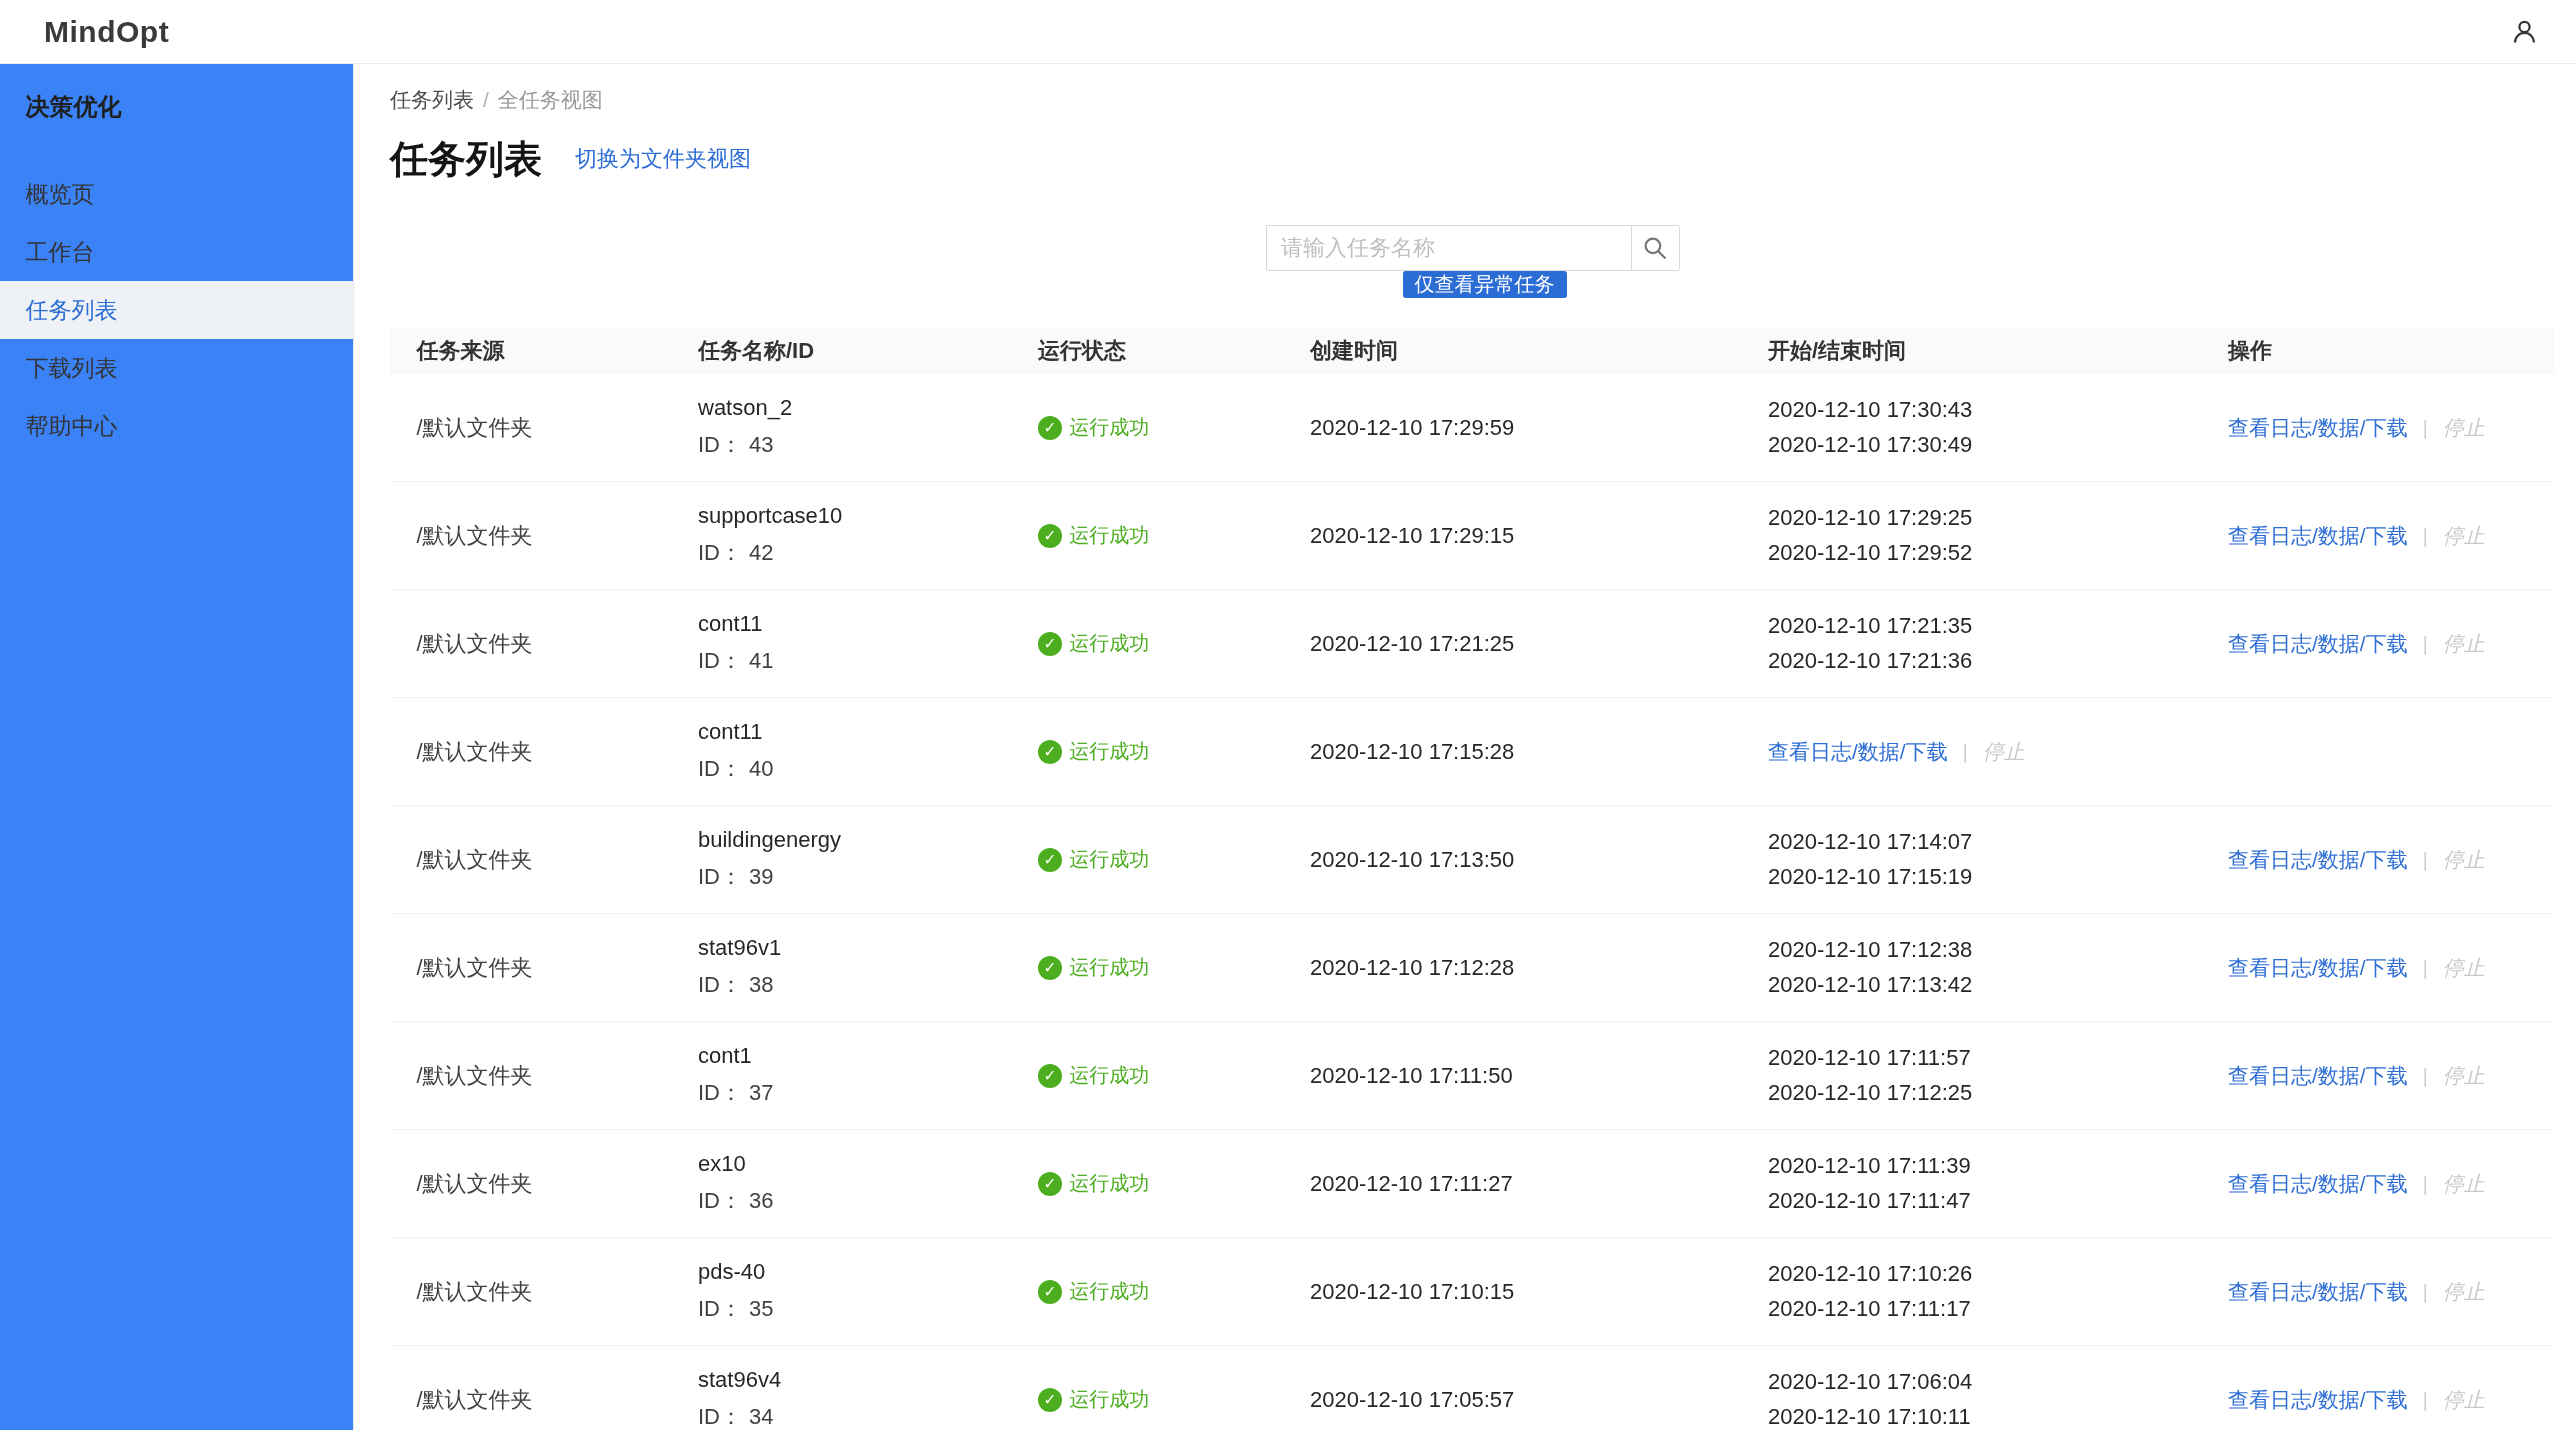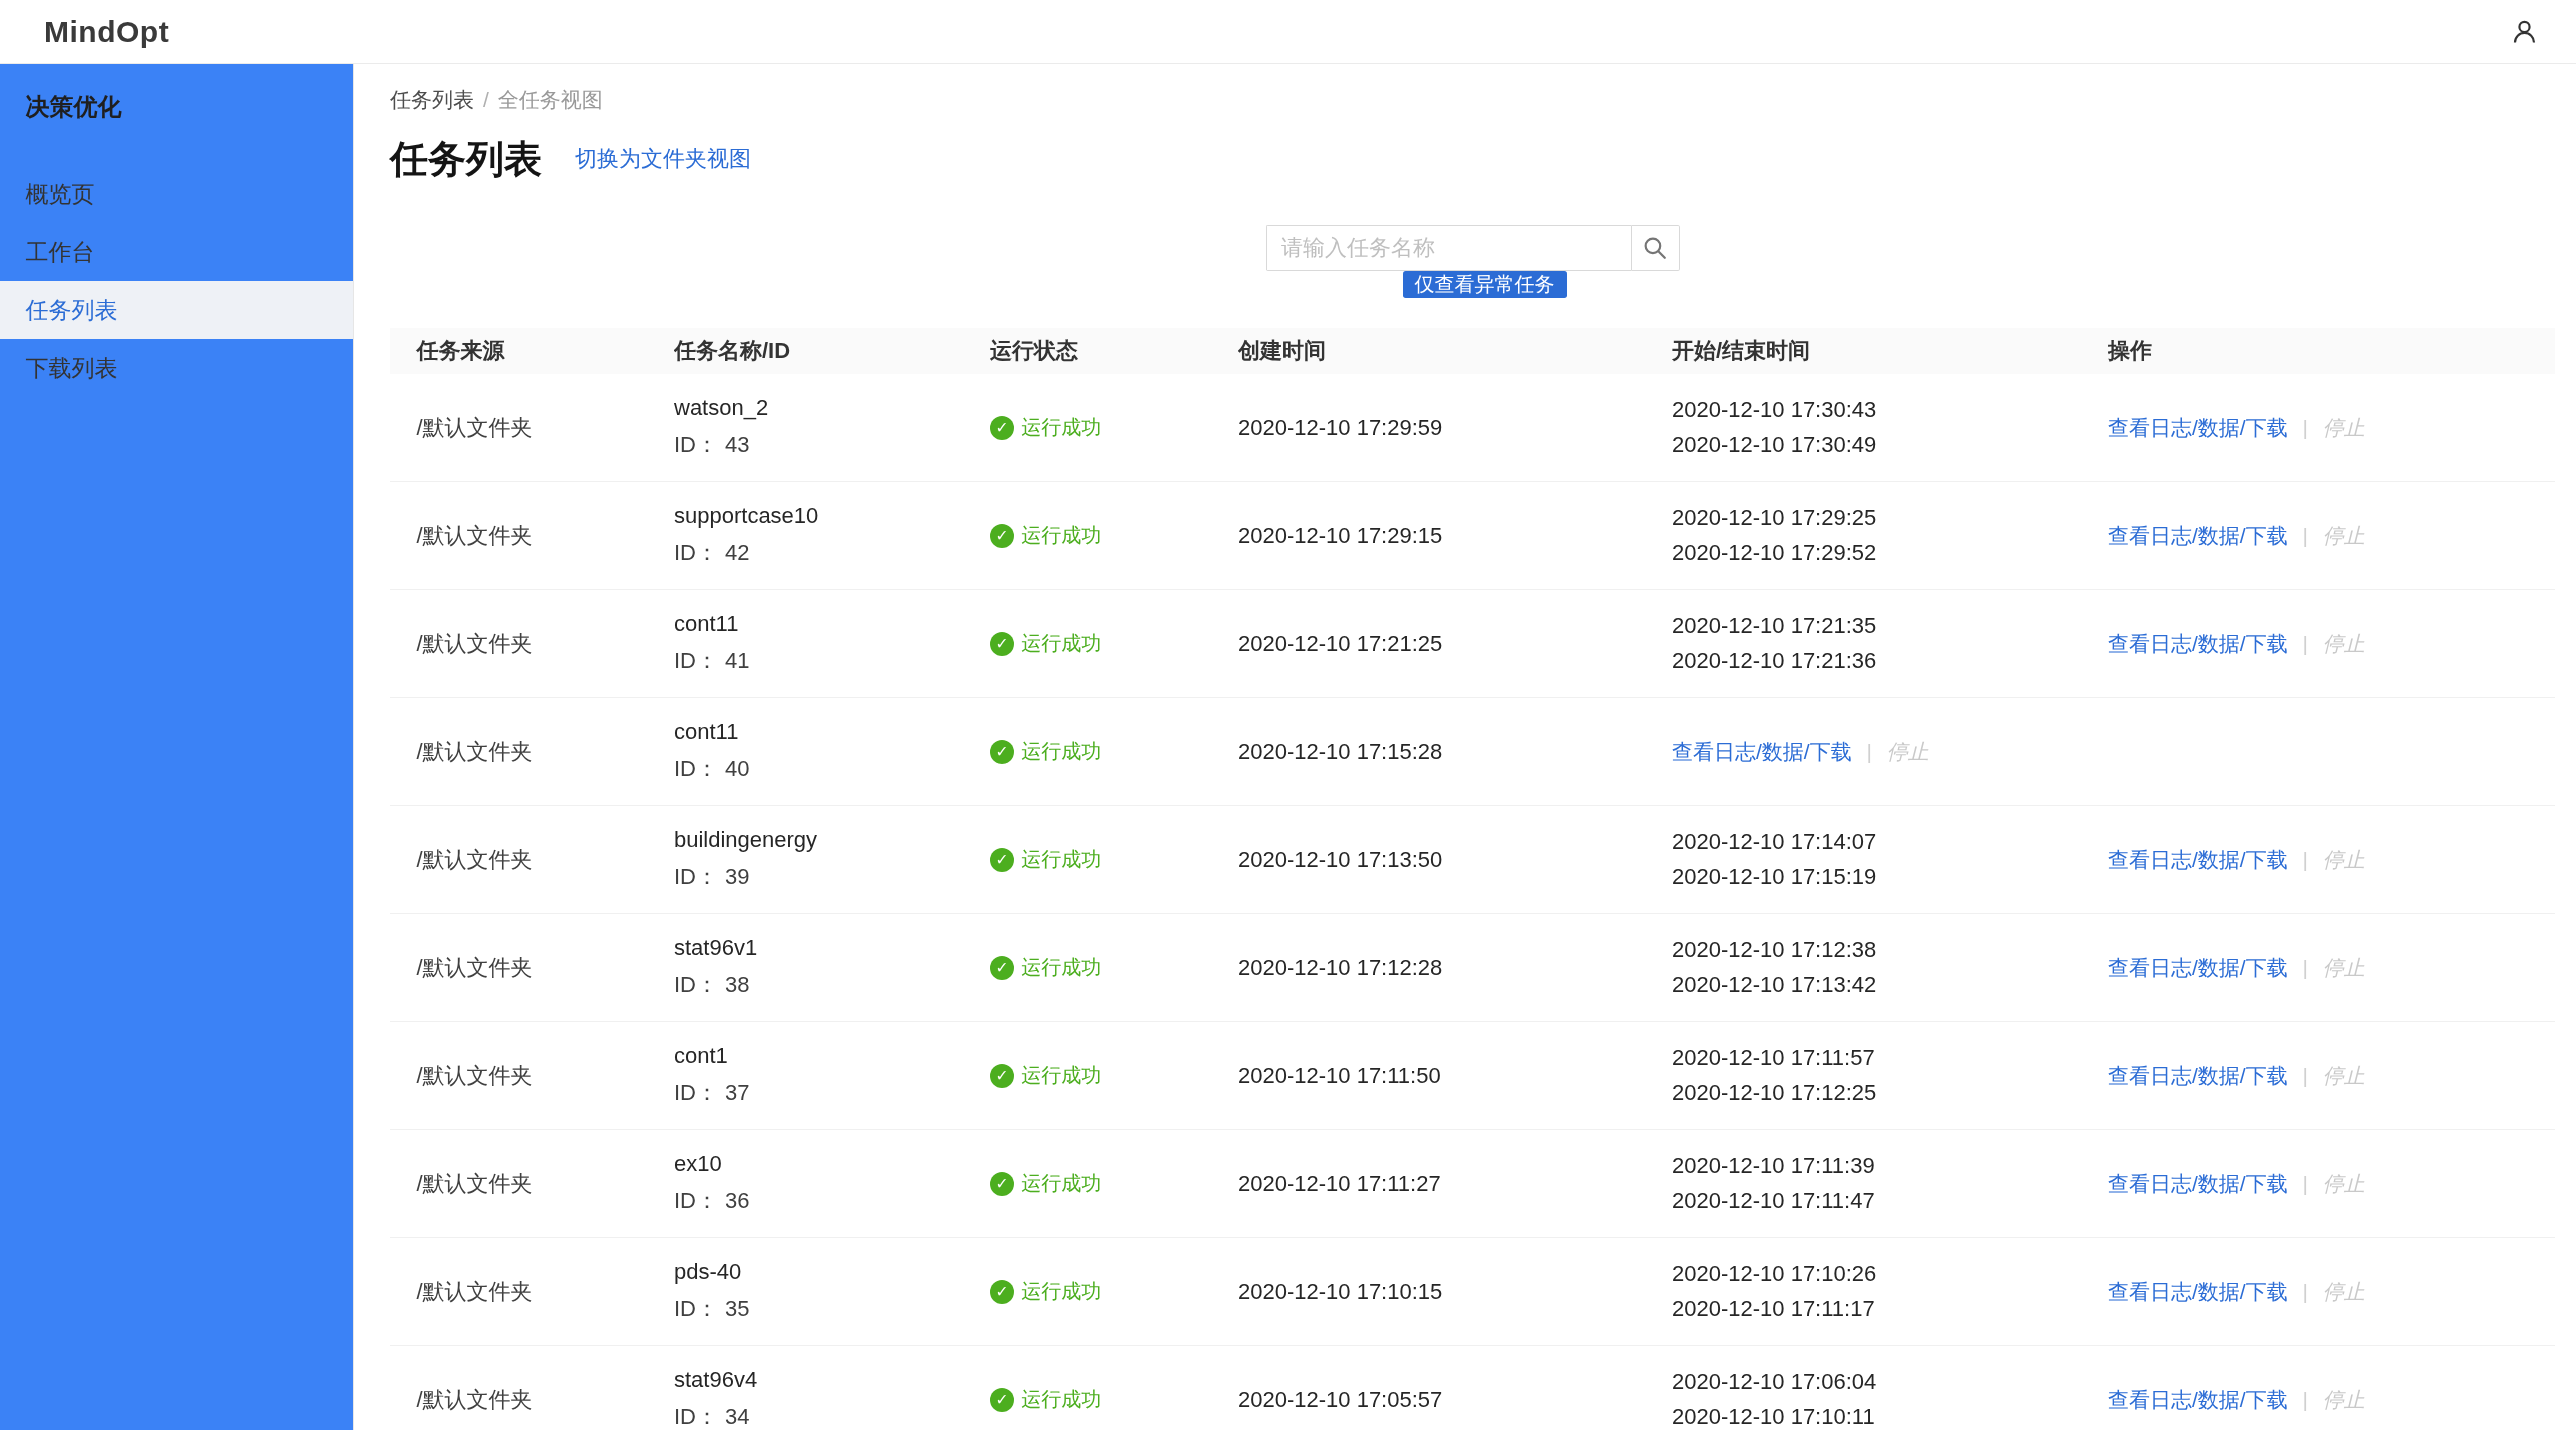--- a/index.html
+++ b/index.html
@@ -82,20 +82,21 @@
     background:var(--accent);color:#fff;
     font-size:20px;border:none;border-radius:2.7px;
     cursor:pointer;font-family:inherit;
   }
   
   .table{margin-top:57px;width:2165px;}
   .thead,.trow{
     display:grid;
     grid-template-columns:284px 316px 248px 434px 436px 1fr;
     align-items:center;
+    gap:24px;
   }
   .thead{
     height:46px;background:var(--headbg);
     font-size:22px;font-weight:600;color:#333;
   }
   .trow{height:108px;border-bottom:1.8px solid var(--rowline);font-size:22px;}
   .cell{overflow:hidden;white-space:nowrap;}
   .c-source{padding-left:26.5px;color:var(--text2);}
   .thead .c-source{color:#333;}
   .tname{color:var(--text);}
@@ -131,20 +132,21 @@
 
 <div class="main">
 
   <div class="sidebar">
     <div class="side-group-title">决策优化</div>
     <ul class="side-menu">
       <li class="side-item">概览页</li>
       <li class="side-item">工作台</li>
       <li class="side-item active">任务列表</li>
       <li class="side-item">下载列表</li>
+      <li class="side-item">帮助中心</li>
     </ul>
   </div>
 
   <div class="content">
 
     <div class="breadcrumb">
       <span class="crumb-current">任务列表</span>
       <span class="crumb-sep">/</span>
       <span>全任务视图</span>
     </div>

